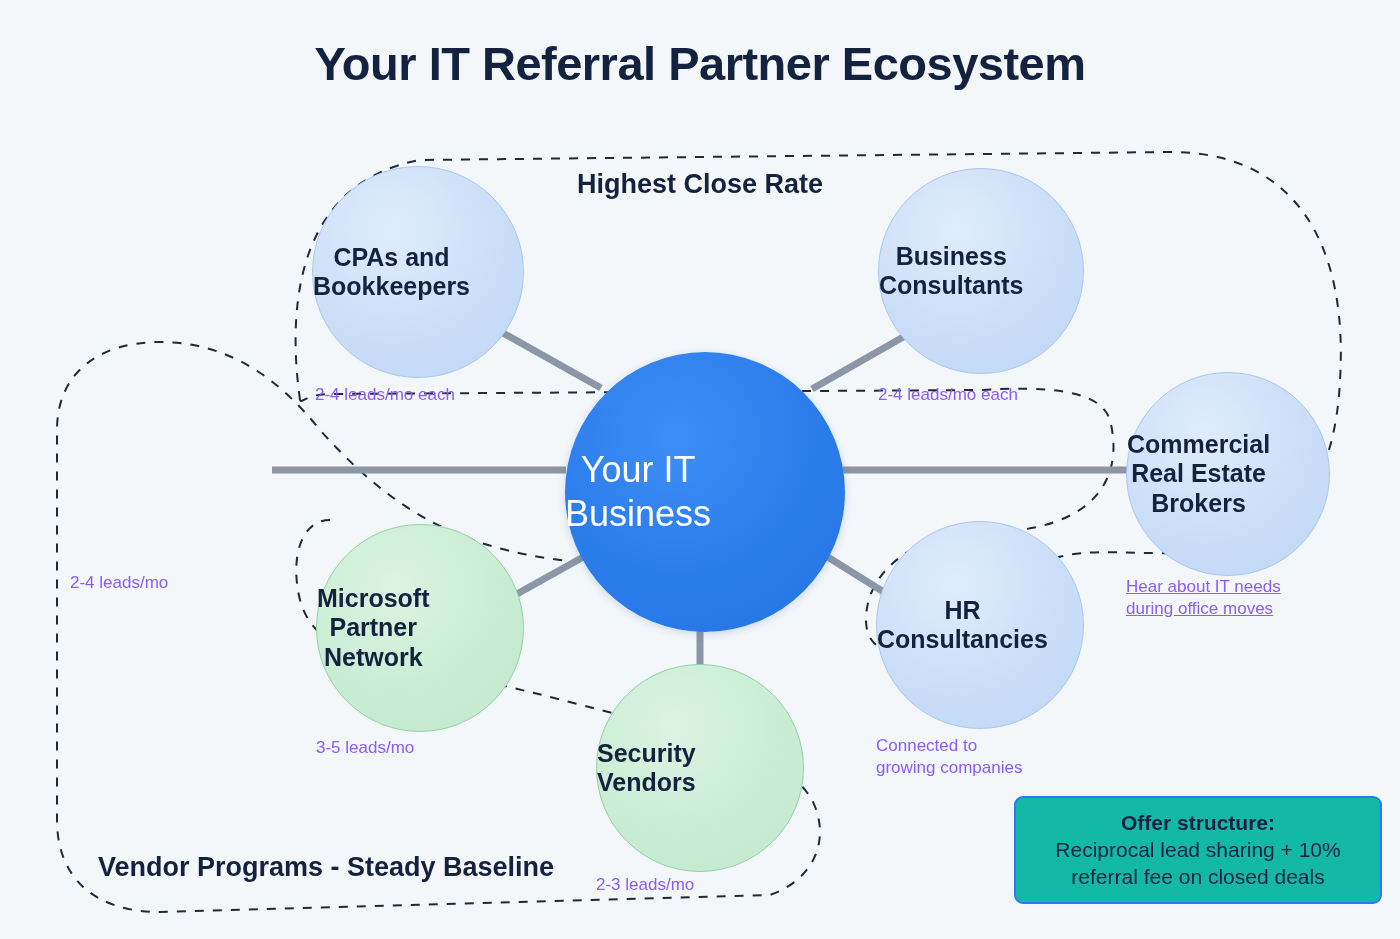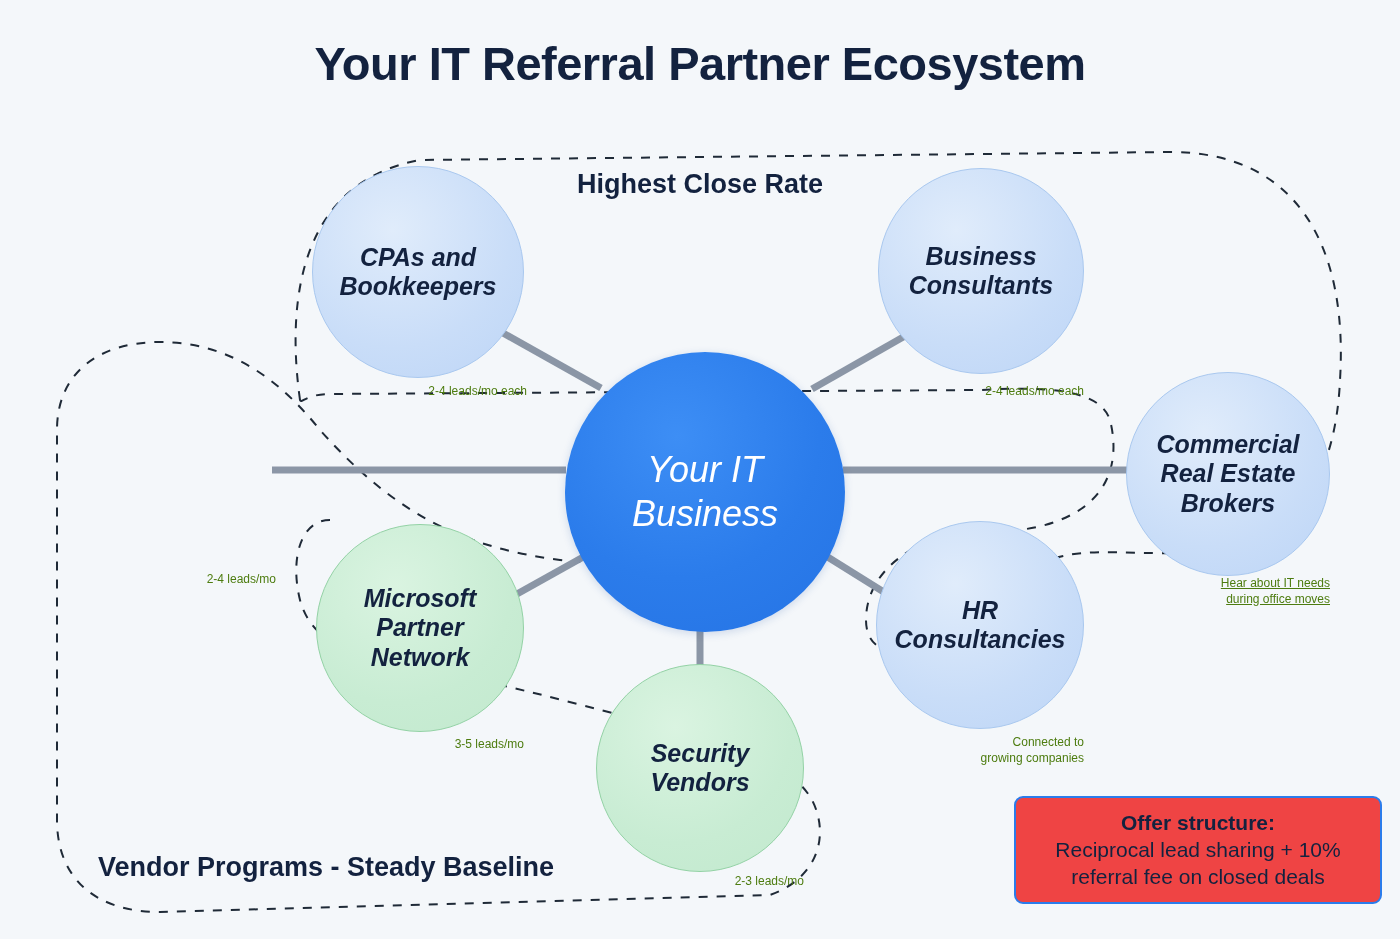--- a/index.html
+++ b/index.html
@@ -33,26 +33,25 @@
     font-size: 47px;
     font-weight: bold;
     color: #13223f;
     letter-spacing: -0.5px;
   }
   .node {
     position: absolute;
     border-radius: 50%;
     display: flex;
     align-items: center;
-    justify-content: center;
+    justify-content: flex-start;
     text-align: center;
     line-height: 1.18;
     font-weight: bold;
     color: #13223f;
-    font-style: italic;
   }
   .node-blue {
     background: radial-gradient(circle at 38% 30%, #e0ecfb 0%, #c9ddf8 60%, #bdd5f6 100%);
     border: 1.5px solid #a9c8ef;
     font-size: 25px;
   }
   .node-green {
     background: radial-gradient(circle at 38% 30%, #daf4e1 0%, #c8ecd3 60%, #c2e9ce 100%);
     border: 1.5px solid #93d2a5;
     font-size: 25px;
@@ -61,41 +60,41 @@
     background: radial-gradient(circle at 40% 30%, #3d8ef5 0%, #2b7ceb 55%, #2573e4 100%);
     color: #ffffff;
     font-size: 36px;
     font-weight: normal;
     line-height: 1.22;
     border: none;
     box-shadow: 0 2px 8px rgba(30,80,160,.18);
   }
   .caption {
     position: absolute;
-    text-align: right;
-    font-size: 12px;
-    color: #4d7c0f;
+    text-align: left;
+    font-size: 17px;
+    color: #8b5cf6;
     line-height: 1.3;
     font-family: "Liberation Sans", sans-serif;
   }
   .group-label {
     position: absolute;
     text-align: center;
     font-size: 27px;
     font-weight: bold;
     color: #13223f;
     line-height: 1.22;
   }
   .offer-box {
     position: absolute;
     left: 1014px; top: 796px;
     width: 368px; height: 108px;
     border: 2.2px solid #2b7ceb;
     border-radius: 9px;
-    background: #ef4444;
+    background: #14b8a6;
     display: flex;
     flex-direction: column;
     align-items: center;
     justify-content: center;
     text-align: center;
     color: #13223f;
   }
   .offer-title { font-size: 21px; font-weight: bold; line-height: 1.3; }
   .offer-body { font-size: 21px; line-height: 1.28; }
 </style>

